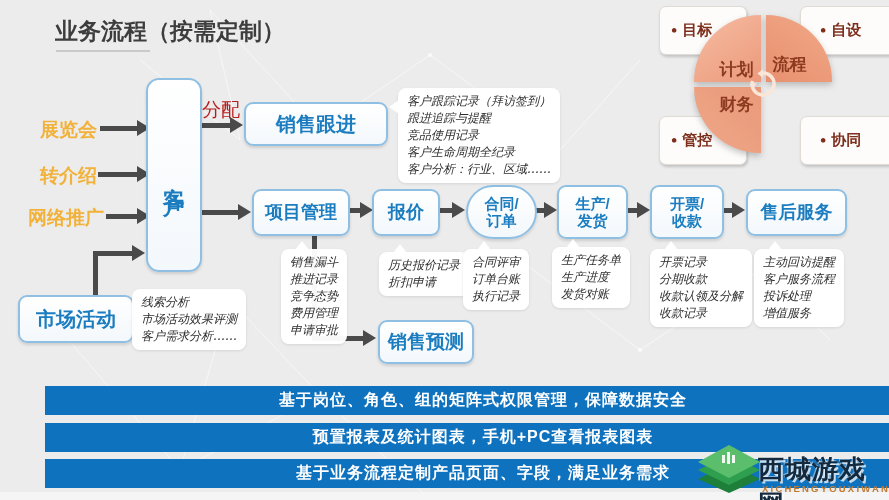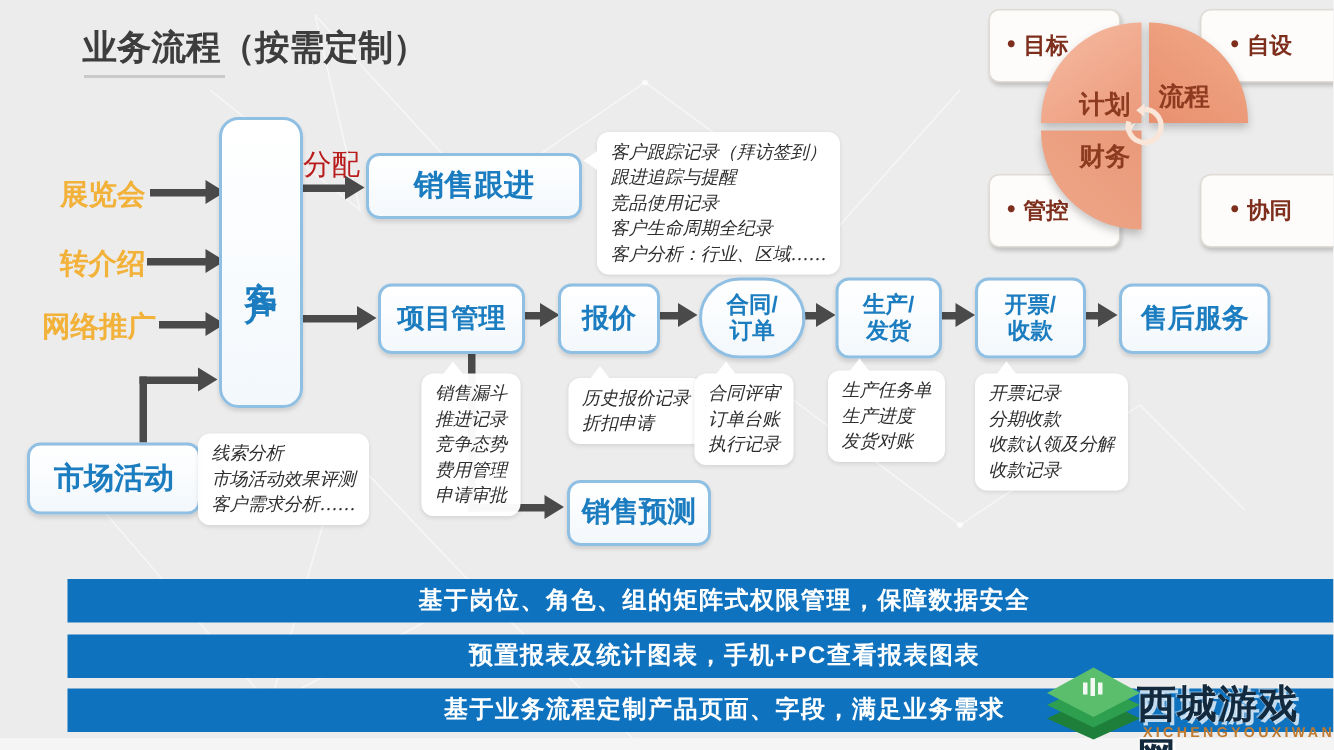--- a/index.html
+++ b/index.html
@@ -191,20 +191,26 @@
     <div>生产任务单</div>
     <div>生产进度</div>
     <div>发货对账</div>
   </div>
   <div class="note tail-up" style="left:650px;top:249px;">
     <div>开票记录</div>
     <div>分期收款</div>
     <div>收款认领及分解</div>
     <div>收款记录</div>
   </div>
+  <div class="note tail-up" style="left:754px;top:249px;">
+    <div>主动回访提醒</div>
+    <div>客户服务流程</div>
+    <div>投诉处理</div>
+    <div>增值服务</div>
+  </div>
 
   <div class="vline" style="left:312px;top:232px;height:109px;"></div>
   <div class="hline" style="left:312px;top:336px;width:53px;"></div>
   <div class="head-r" style="left:363px;top:330px;"></div>
 
   <div class="box" style="left:378px;top:320px;width:92px;height:40px;font-size:19px;">
     <span>销售预测</span>
   </div>
 
   <div class="qcorner" style="left:659px;top:6px;padding-left:10px;">

